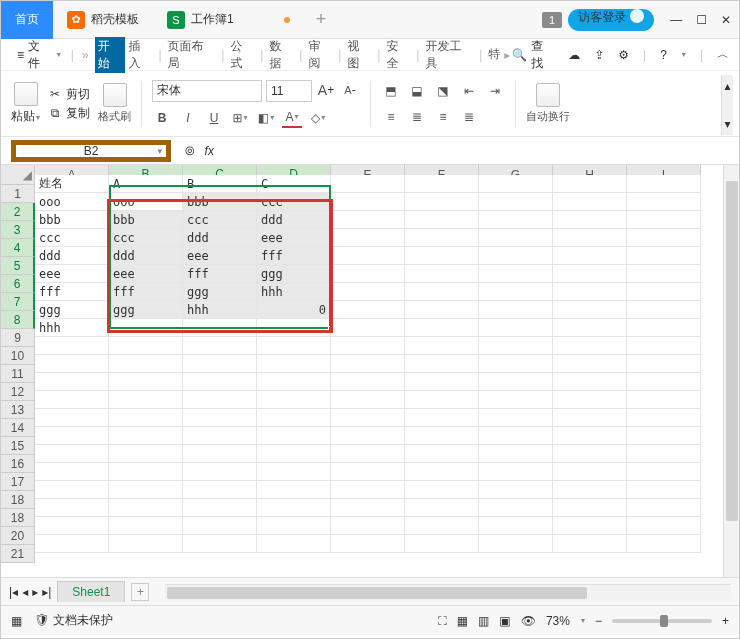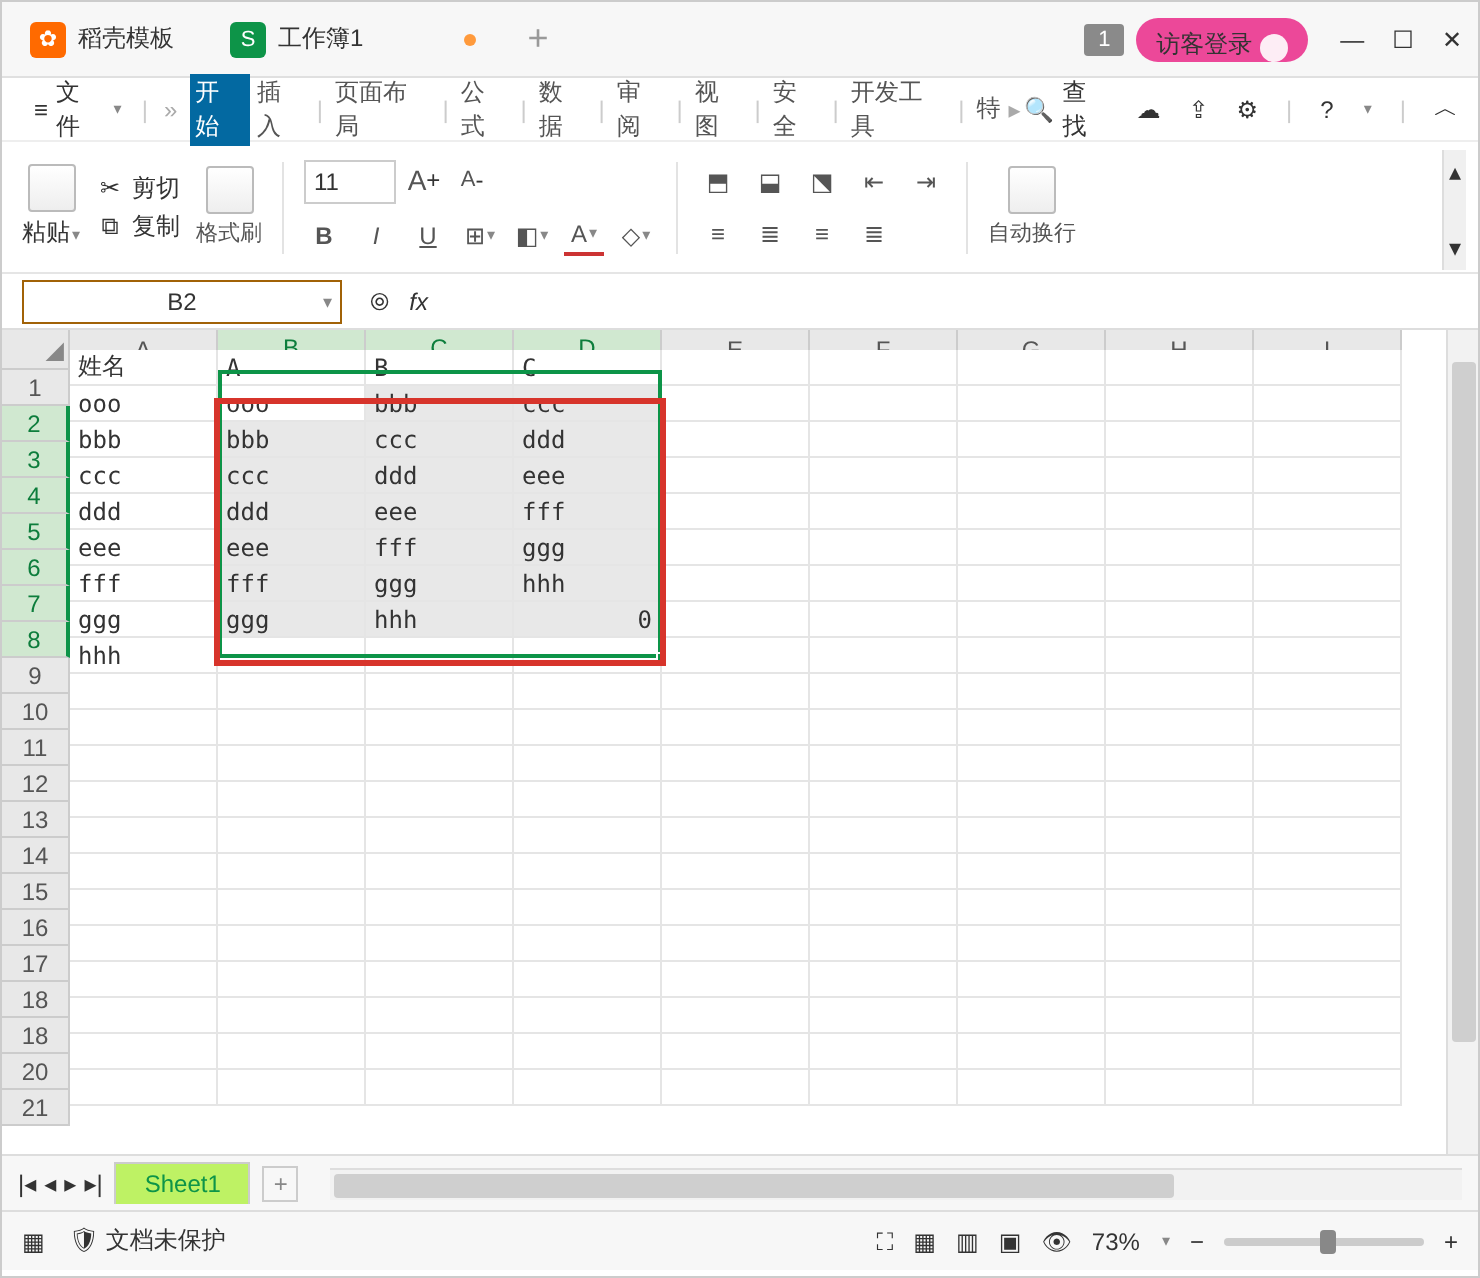--- a/index.html
+++ b/index.html
@@ -8,21 +8,21 @@
 .tab{height:38px;display:flex;align-items:center;padding:0 14px;cursor:pointer;position:relative}
 .tab.home{background:#2b8bff;color:#fff;font-weight:500}
 .tab.shell{color:#666}
 .tab.shell .icon{width:18px;height:18px;background:#ff6a00;border-radius:3px;margin-right:6px;display:flex;align-items:center;justify-content:center;color:#fff;font-size:11px}
 .tab.doc{color:#0d9448}
 .tab.doc .icon{width:18px;height:18px;background:#0d9448;border-radius:3px;margin-right:6px;display:flex;align-items:center;justify-content:center;color:#fff;font-size:11px}
 .tab.doc .dot{width:6px;height:6px;border-radius:50%;background:#ff9a3c;margin-left:50px}
 .tab.plus{color:#999;font-size:18px;padding:0 12px}
 .titlebar-right{margin-left:auto;display:flex;align-items:center;gap:6px;padding-right:8px}
 .badge{background:#8a8a8a;color:#fff;width:20px;height:16px;border-radius:2px;display:flex;align-items:center;justify-content:center;font-size:11px}
-.login-btn{background:#ec4899;color:#fff;height:22px;border-radius:11px;padding:0 10px;display:flex;align-items:flex-end;gap:4px}
+.login-btn{background:#0ea5e9;color:#fff;height:22px;border-radius:11px;padding:0 10px;display:flex;align-items:flex-start;gap:4px}
 .login-btn .av{width:14px;height:14px;border-radius:50%;background:#fff;opacity:.9}
 .win-btns{display:flex;gap:14px;margin-left:10px;color:#888}
 .menubar{height:32px;background:#fff;display:flex;align-items:center;padding:0 10px;gap:2px;border-bottom:1px solid #eee}
 .menu-file{display:flex;align-items:center;gap:4px;color:#555;padding:0 6px}
 .menu-item{padding:0 2px;color:#555;cursor:pointer;font-size:12px}
 .menu-item.active{background:#0369a1;color:#fff;padding:1px 3px}
 .menu-sep{color:#ccc;margin:0 2px}
 .menubar-right{margin-left:auto;display:flex;align-items:center;gap:14px;color:#888}
 .search-btn{display:flex;align-items:center;gap:4px}
 .ribbon{height:66px;background:#fff;display:flex;align-items:center;padding:0 10px;border-bottom:1px solid #e5e5e5;gap:8px}
@@ -33,21 +33,21 @@
 .clip-icon{width:24px;height:24px;border:1px solid #bbb;border-radius:2px;background:linear-gradient(#fff,#eee)}
 .mini-row{display:flex;align-items:center;gap:4px;color:#555;font-size:11px;cursor:pointer}
 .mini-row .ic{width:14px;height:14px;display:flex;align-items:center;justify-content:center}
 .font-sel{display:flex;gap:4px}
 .font-sel select,.font-sel input{height:22px;border:1px solid #ccc;background:#fff;padding:0 4px;font-size:12px}
 .fmt-row{display:flex;gap:6px;align-items:center}
 .fmt-btn{width:20px;height:20px;display:flex;align-items:center;justify-content:center;cursor:pointer;color:#555}
 .drop-arrow{font-size:8px;color:#888;margin-left:1px}
 .ribbon-scroll{position:absolute;right:6px;top:74px;width:12px;height:60px;background:#f0f0f0;border-left:1px solid #ddd;display:flex;flex-direction:column;align-items:center;justify-content:space-between;padding:4px 0;color:#999;font-size:8px}
 .fxbar{height:28px;display:flex;align-items:center;border-bottom:1px solid #ddd;background:#fff}
-.namebox{width:160px;height:22px;border:1px solid #a16207;margin-left:10px;display:flex;align-items:center;padding:0 8px;justify-content:center;position:relative}
+.namebox{width:160px;height:22px;border:5px solid #a16207;margin-left:10px;display:flex;align-items:center;padding:0 8px;justify-content:center;position:relative}
 .namebox::after{content:"▾";position:absolute;right:4px;color:#888;font-size:9px}
 .fx-icons{display:flex;gap:10px;padding:0 14px;color:#666}
 .fx-input{flex:1;height:22px;border:1px solid #eee;border-width:0 0 0 1px;padding:0 8px;font-family:Consolas,monospace}
 .grid-wrap{position:relative;height:412px;overflow:hidden}
 .corner{position:absolute;left:0;top:0;width:34px;height:20px;background:#e8e8e8;border-right:1px solid #ccc;border-bottom:1px solid #ccc;display:flex;align-items:center;justify-content:flex-end;padding-right:2px;color:#888}
 .col-headers{position:absolute;left:34px;top:0;height:20px;display:flex}
 .ch{width:74px;height:20px;background:#e8e8e8;border-right:1px solid #ccc;border-bottom:1px solid #ccc;display:flex;align-items:center;justify-content:center;color:#555}
 .ch.sel{background:#d0e8d0;color:#0d7d3c;border-bottom:2px solid #0d9448}
 .row-headers{position:absolute;left:0;top:20px;width:34px}
 .rh{height:18px;background:#e8e8e8;border-right:1px solid #ccc;border-bottom:1px solid #ccc;display:flex;align-items:center;justify-content:center;color:#555}
@@ -60,31 +60,32 @@
 .cell.ralign{justify-content:flex-end}
 .sel-border{position:absolute;border:2px solid #0d9448;pointer-events:none}
 .red-border{position:absolute;border:3px solid #d7342b;pointer-events:none}
 .fill-handle{position:absolute;width:6px;height:6px;background:#0d9448;border:1px solid #fff}
 .vscroll{position:absolute;right:0;top:0;width:16px;height:100%;background:#f2f2f2;border-left:1px solid #ddd}
 .vscroll .thumb{position:absolute;left:2px;width:12px;background:#cfcfcf;border-radius:2px}
 .hscroll{position:absolute;left:0;bottom:0;right:16px;height:16px;background:#f2f2f2;border-top:1px solid #ddd;display:flex;align-items:center}
 .hscroll .thumb{position:absolute;height:12px;top:2px;background:#cfcfcf;border-radius:2px}
 .sheet-tabs{height:28px;display:flex;align-items:center;background:#f7f7f7;border-top:1px solid #ddd;padding:0 8px;gap:6px}
 .sheet-nav{display:flex;gap:4px;color:#aaa}
-.sheet-tab{padding:3px 14px;background:#bef264;border:1px solid #ccc;border-bottom:none;color:#0d9448;font-weight:500}
+.sheet-tab{padding:3px 14px;background:#e5e5e5;border:1px solid #ccc;border-bottom:none;color:#0d9448;font-weight:500}
 .sheet-plus{width:18px;height:18px;border:1px solid #ccc;display:flex;align-items:center;justify-content:center;color:#888}
 .statusbar{height:30px;display:flex;align-items:center;background:#f7f7f7;border-top:1px solid #ddd;padding:0 10px;gap:12px;color:#777}
 .statusbar .right{margin-left:auto;display:flex;align-items:center;gap:10px}
 .zoom-slider{width:100px;height:4px;background:#ccc;position:relative;border-radius:2px}
 .zoom-slider .knob{position:absolute;width:8px;height:12px;background:#888;top:-4px;left:48px;border-radius:2px}
 </style>
 </head>
 <body>
 
 <div class="titlebar">
+  <div class="tab home">首页</div>
   <div class="tab shell">
     <div class="icon">✿</div>
     <span>稻壳模板</span>
   </div>
   <div class="tab doc">
     <div class="icon">S</div>
     <span>工作簿1</span>
     <span class="dot"></span>
   </div>
   <div class="tab plus">+</div>
@@ -160,20 +161,21 @@
         <span>复制</span>
       </div>
   </div>
   <div class="rib-vert">
     <div class="clip-icon"></div>
     <div class="lbl">格式刷</div>
   </div>
   <div class="rib-sep"></div>
   <div class="rib-group" style="gap:6px">
     <div class="font-sel">
+      <input style="width: 110px;" value="宋体">
       <input style="width: 46px;" value="11">
       <span class="fmt-btn" style="font-size:14px">A<sup>+</sup></span>
       <span class="fmt-btn" style="font-size:11px">A<sup>-</sup></span>
     </div>
     <div class="fmt-row">
       <span class="fmt-btn" style="font-weight:bold">B</span>
       <span class="fmt-btn" style="font-style:italic">I</span>
       <span class="fmt-btn" style="text-decoration:underline">U</span>
       <span class="fmt-btn">⊞<span class="drop-arrow">▾</span></span>
       <span class="fmt-btn">◧<span class="drop-arrow">▾</span></span>

